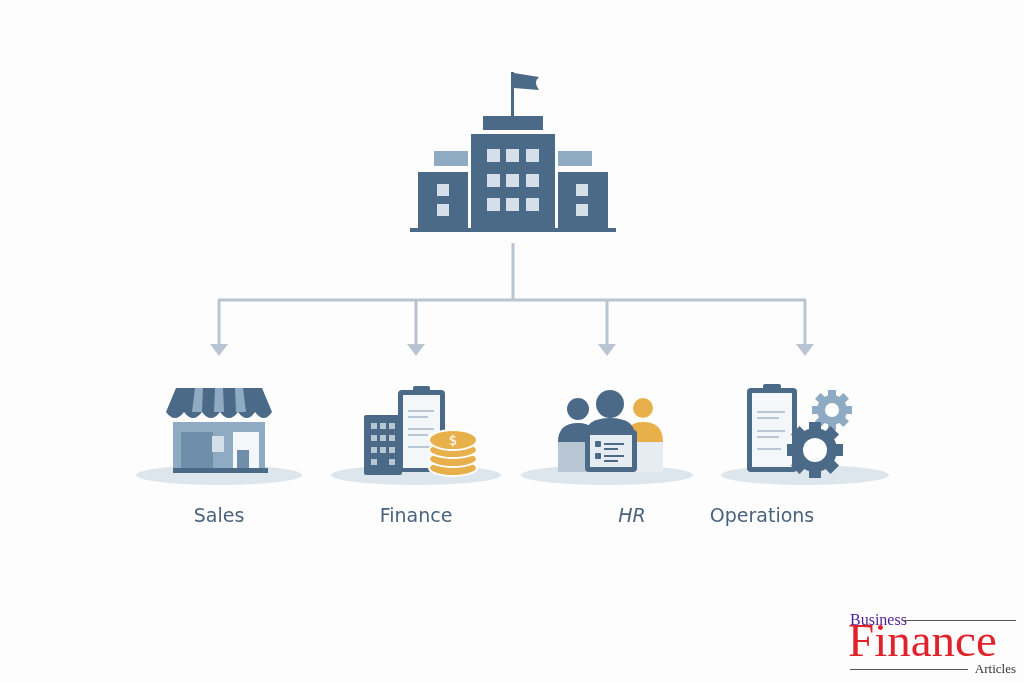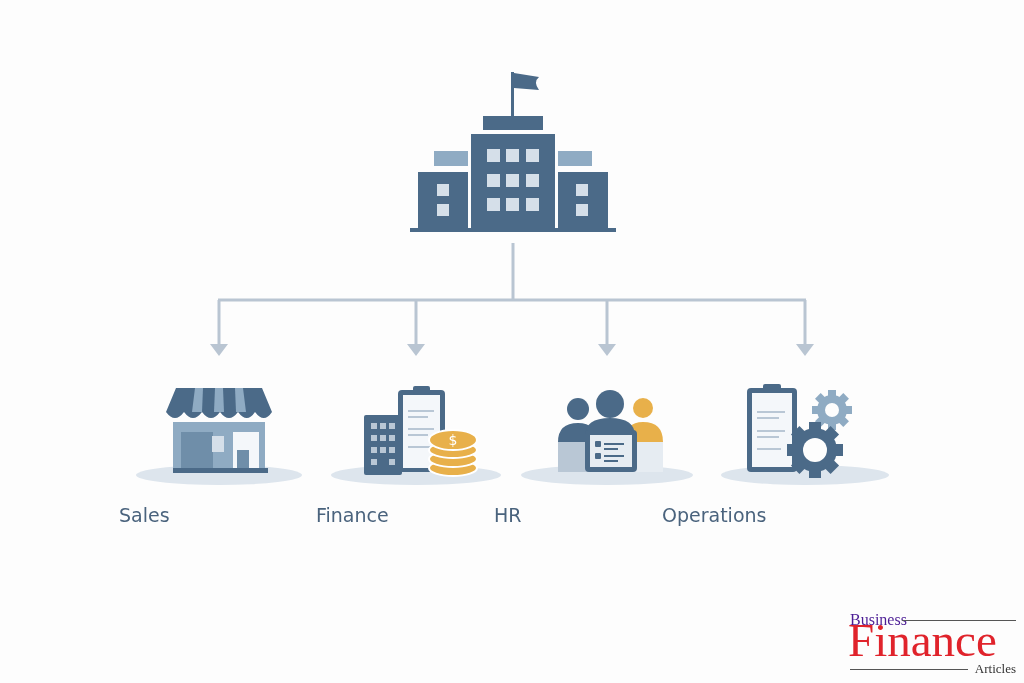--- a/index.html
+++ b/index.html
@@ -1,18 +1,18 @@
 <!DOCTYPE html>
 <html><head>
 <meta charset="utf-8">
 <style>
   html,body{margin:0;padding:0;}
   body{width:1024px;height:683px;background:#fdfdfd;position:relative;overflow:hidden;font-family:"DejaVu Sans",sans-serif;}
   .abs{position:absolute;}
-  .dept-label{position:absolute;top:504px;width:200px;font-size:19px;color:#4a637d;font-family:"DejaVu Sans",sans-serif;}
+  .dept-label{position:absolute;top:504px;width:200px;text-align:center;font-size:19px;color:#4a637d;font-family:"DejaVu Sans",sans-serif;}
   .logo{position:absolute;left:848px;top:611px;width:172px;height:66px;}
   .logo .biz{position:absolute;left:2px;top:0;font-family:"Liberation Serif",serif;font-size:16px;color:#4c1d95;}
   .logo .line1{position:absolute;left:54px;right:4px;top:9px;height:1px;background:#555;}
   .logo .fin{position:absolute;left:0;top:6px;font-family:"Liberation Serif",serif;font-size:47px;color:#e0232b;letter-spacing:0px;line-height:47px;}
   .logo .line2{position:absolute;left:2px;right:52px;top:58px;height:1px;background:#555;}
   .logo .art{position:absolute;right:4px;top:50px;font-family:"Liberation Serif",serif;font-size:13px;color:#333;}
 </style>
 </head>
 <body>
 
@@ -176,21 +176,21 @@
           <rect x="-6" y="-28" width="12" height="56" transform="rotate(45)"></rect>
           <rect x="-6" y="-28" width="12" height="56" transform="rotate(-45)"></rect>
         </g>
       <circle r="12" fill="#fdfdfd"></circle>
     </g>
   </svg>
 </div>
 
 <div class="dept-label" style="left:119px;">Sales</div>
 <div class="dept-label" style="left:316px;">Finance</div>
-<div class="dept-label" style="left:494px;">HR</div>
+<div class="dept-label" style="left:532px;font-style:italic;">HR</div>
 <div class="dept-label" style="left:662px;">Operations</div>
 
 <div class="logo">
   <span class="biz">Business</span>
   <div class="line1"></div>
   <span class="fin">Finance</span>
   <div class="line2"></div>
   <span class="art">Articles</span>
 </div>
 

